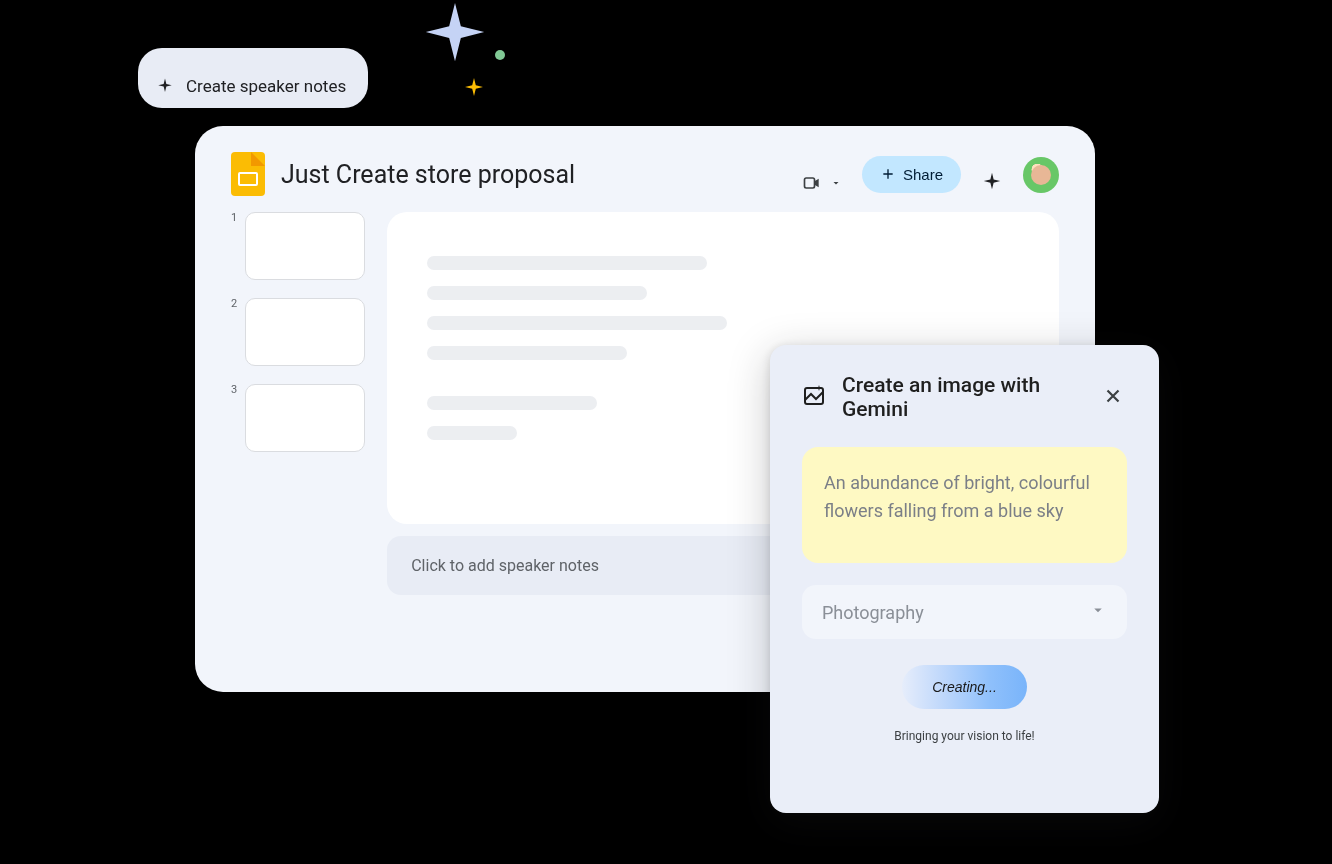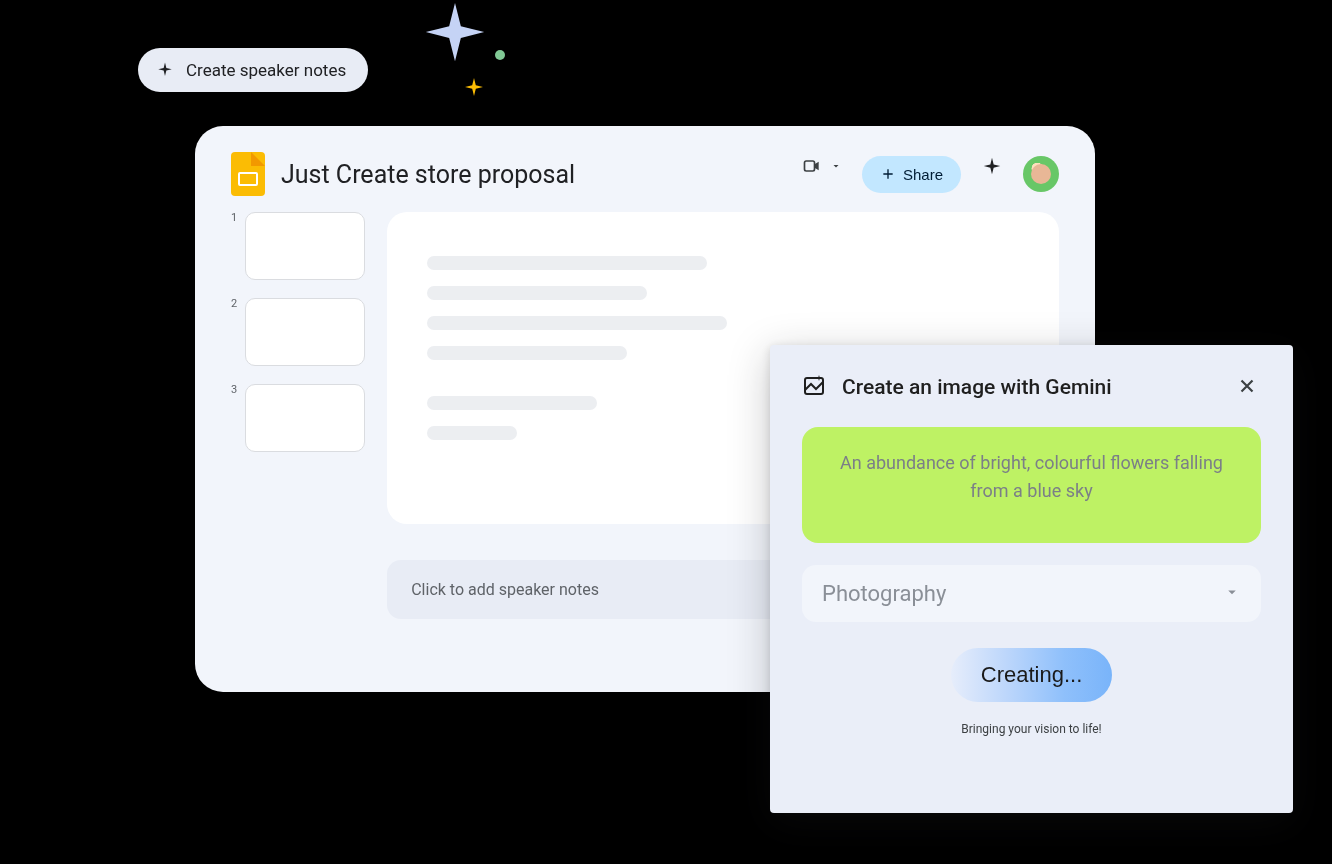--- a/index.html
+++ b/index.html
@@ -12,21 +12,21 @@
       overflow: hidden;
     }
 
     
     .speaker-notes-chip {
       position: absolute;
       top: 48px;
       left: 138px;
       background: #e8ecf5;
       border-radius: 24px;
-      padding: 12px 22px 12px 18px;
+      padding: 28px 22px 12px 18px;
       display: flex;
       align-items: center;
       gap: 12px;
       color: #202124;
       font-size: 17px;
     }
     .chip-sparkle {
       width: 18px; height: 18px;
       display: inline-flex;
       align-items: center;
@@ -102,21 +102,21 @@
       border: 2px solid #fff;
       border-radius: 2px;
     }
     .slides-title {
       font-size: 25px;
       color: #202124;
       flex: 1;
     }
     .header-actions {
       display: flex;
-      align-items: flex-start;
+      align-items: flex-end;
       gap: 20px;
     }
     .video-btn {
       display: flex;
       align-items: center;
       gap: 6px;
       color: #3c4043;
       border: none;
       background: none;
       cursor: pointer;
@@ -181,21 +181,21 @@
       width: 120px;
       height: 68px;
       background: #fff;
       border: 1px solid #dadce0;
       border-radius: 10px;
     }
     .canvas-col {
       flex: 1;
       display: flex;
       flex-direction: column;
-      gap: 36px;
+      gap: 12px;
     }
     .slide-canvas {
       background: #fff;
       border-radius: 20px;
       width: 100%;
       height: 312px;
       padding: 44px 40px;
     }
     .ph {
       height: 14px;
@@ -217,24 +217,24 @@
       padding: 20px 24px;
       color: #5f6368;
       font-size: 16px;
     }
 
     
     .gemini-panel {
       position: absolute;
       top: 345px;
       left: 770px;
-      width: 523px;
+      width: 389px;
       height: 468px;
       background: #eaeef8;
-      border-radius: 4px;
+      border-radius: 16px;
       padding: 28px 32px 26px 32px;
       box-shadow: 0 10px 40px rgba(32,33,36,0.25), 0 2px 8px rgba(32,33,36,0.15);
     }
     .gemini-header {
       display: flex;
       align-items: center;
       gap: 16px;
     }
     .gemini-title {
       font-size: 21px;
@@ -244,54 +244,54 @@
     }
     .gemini-close {
       border: none;
       background: none;
       color: #3c4043;
       cursor: pointer;
       width: 28px; height: 28px;
     }
     .prompt-box {
       margin-top: 26px;
-      background: #bef264;
+      background: #fef9c3;
       border-radius: 16px;
       padding: 22px 22px;
       color: #7b7f87;
       font-size: 18px;
       line-height: 1.55;
       min-height: 116px;
-      text-align: center;
     }
     .style-select {
       margin-top: 22px;
       background: #f2f5fb;
       border-radius: 14px;
       padding: 16px 20px;
       color: #8a8f97;
-      font-size: 22px;
+      font-size: 18px;
       display: flex;
       align-items: flex-end;
       justify-content: space-between;
     }
     .style-select .caret {
       color: #8a8f97;
     }
     .creating-btn {
       margin: 26px auto 0 auto;
       display: block;
       border: none;
       border-radius: 28px;
       padding: 14px 30px;
-      font-size: 22px;
+      font-size: 14px;
       font-weight: 500;
       color: #1a1a1a;
       background: linear-gradient(90deg, #e6edfb 0%, #bcd6fb 35%, #8fc0fb 70%, #79b4fa 100%);
       cursor: default;
+      font-style: italic;
     }
     .status-lines {
       margin-top: 18px;
       text-align: center;
       color: #3c4043;
       font-size: 12px;
       line-height: 1.55;
     }
 
   </style>

